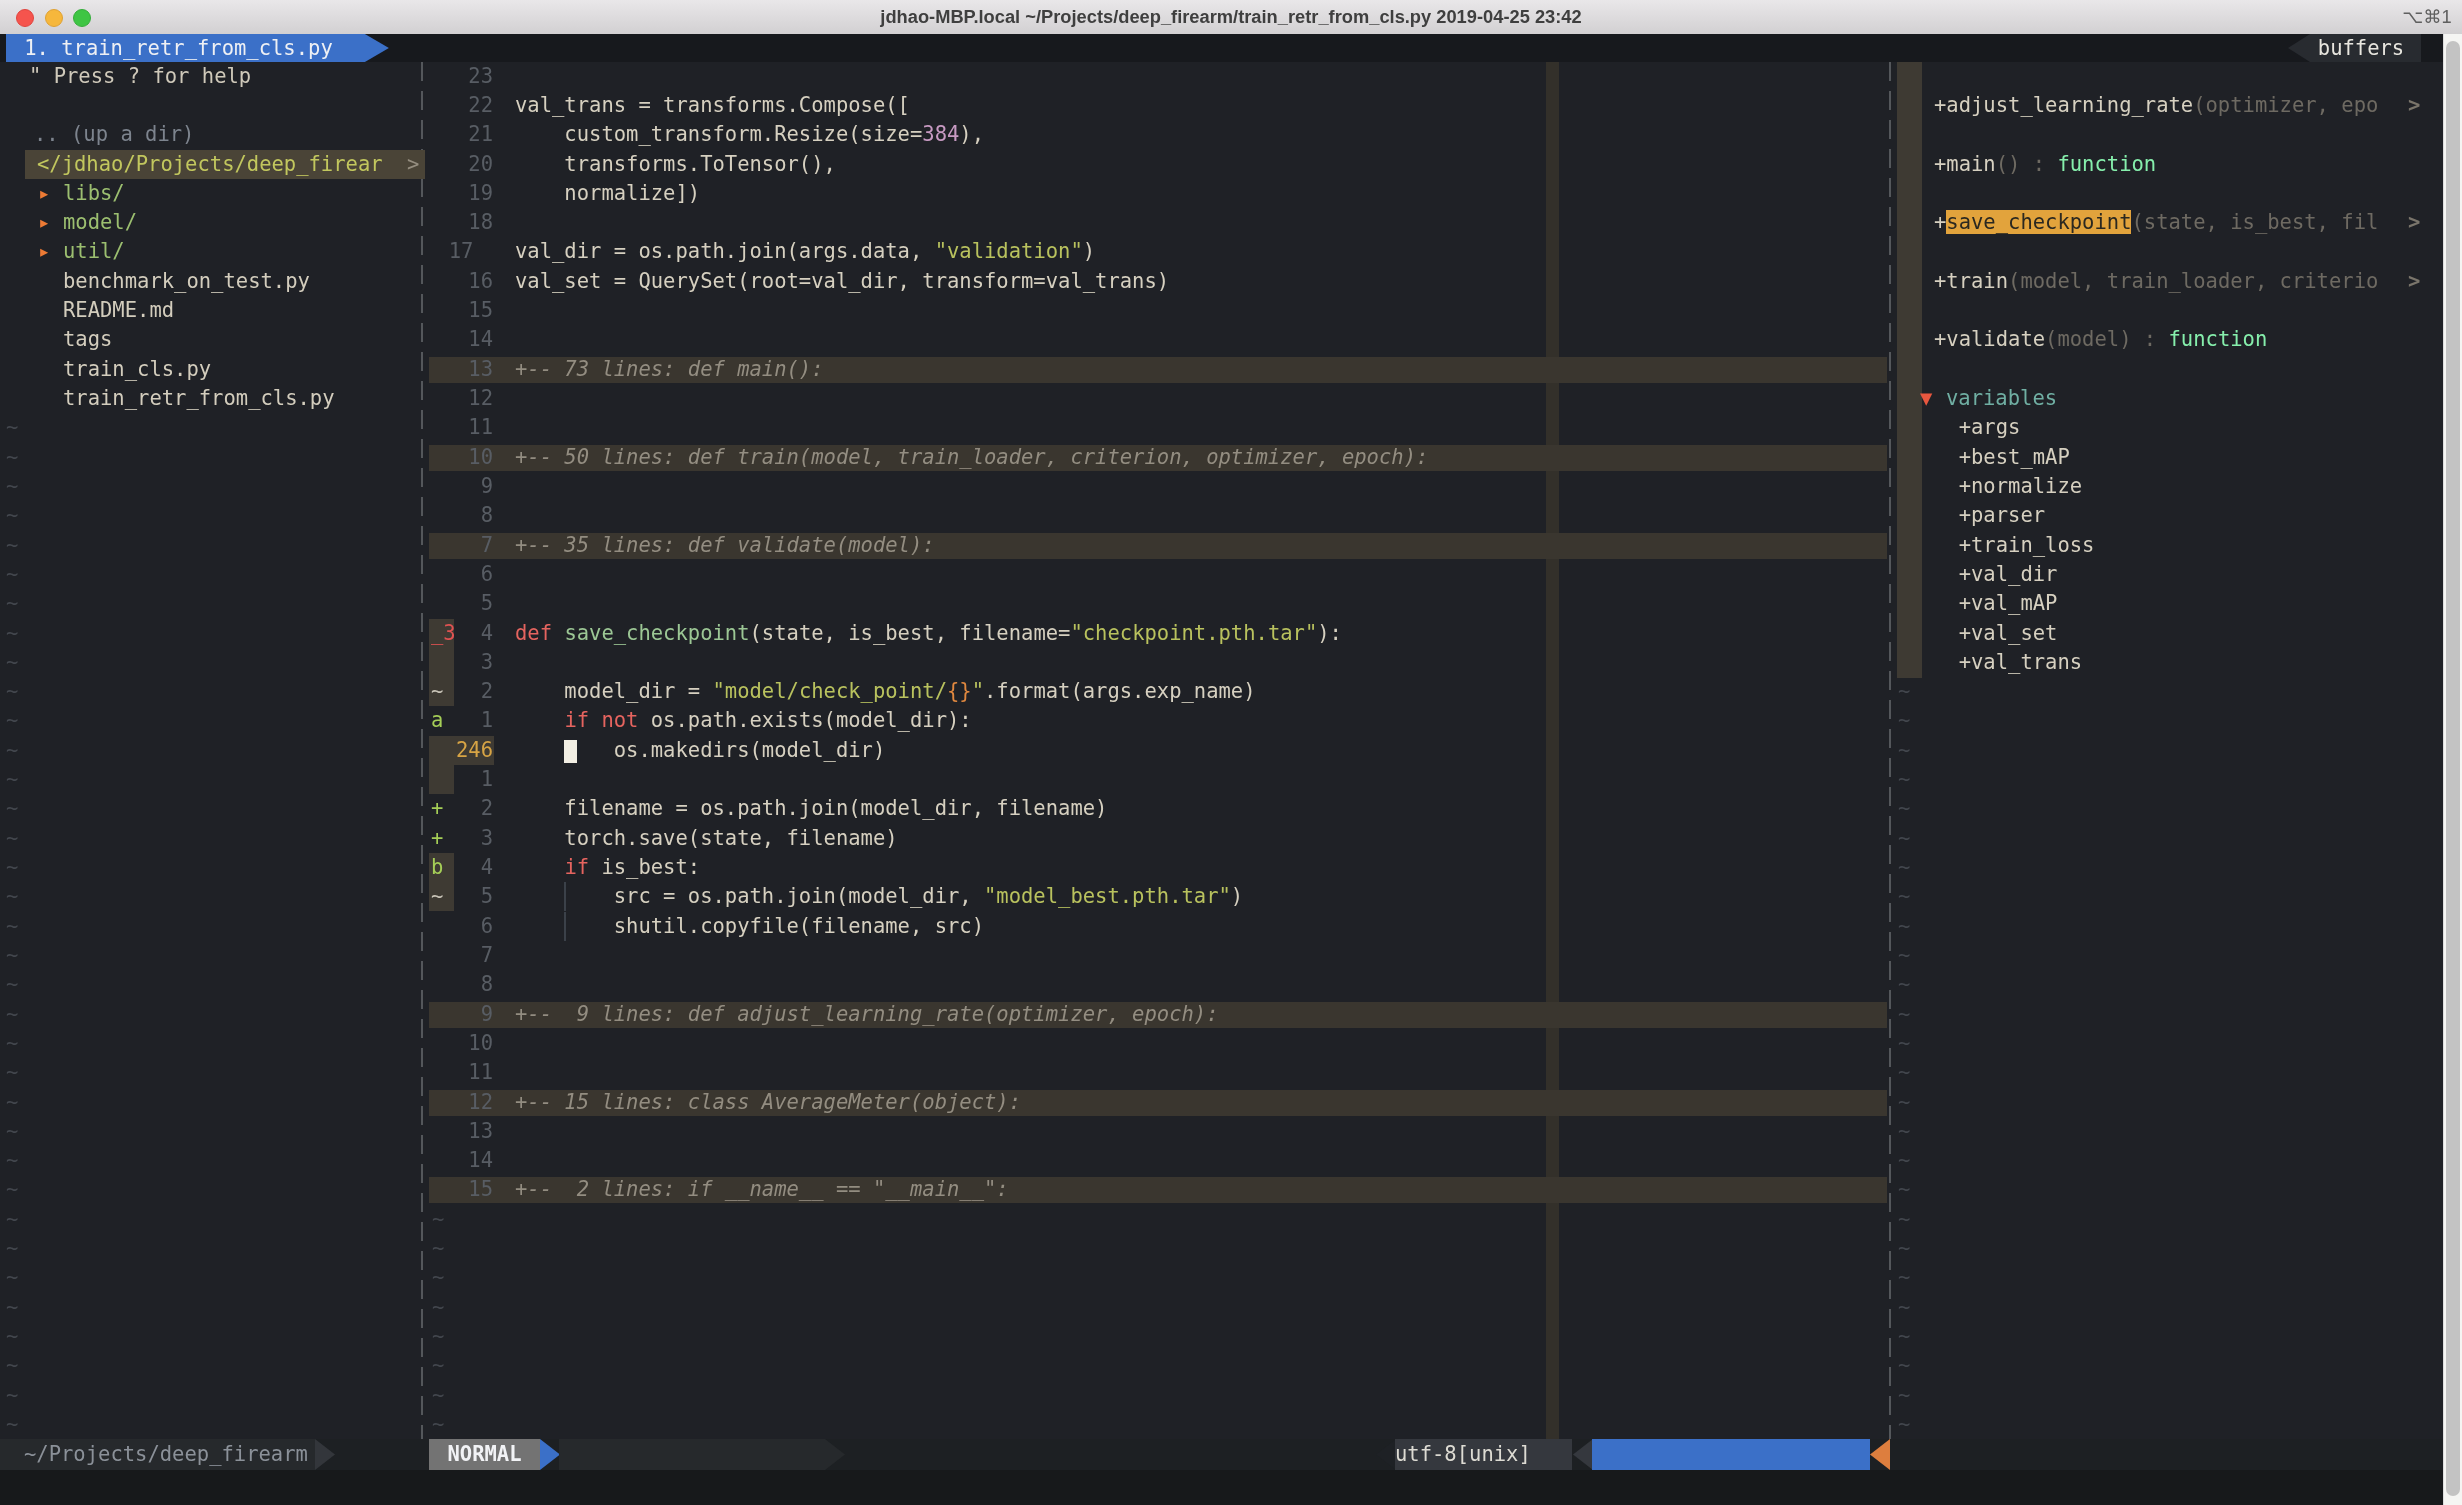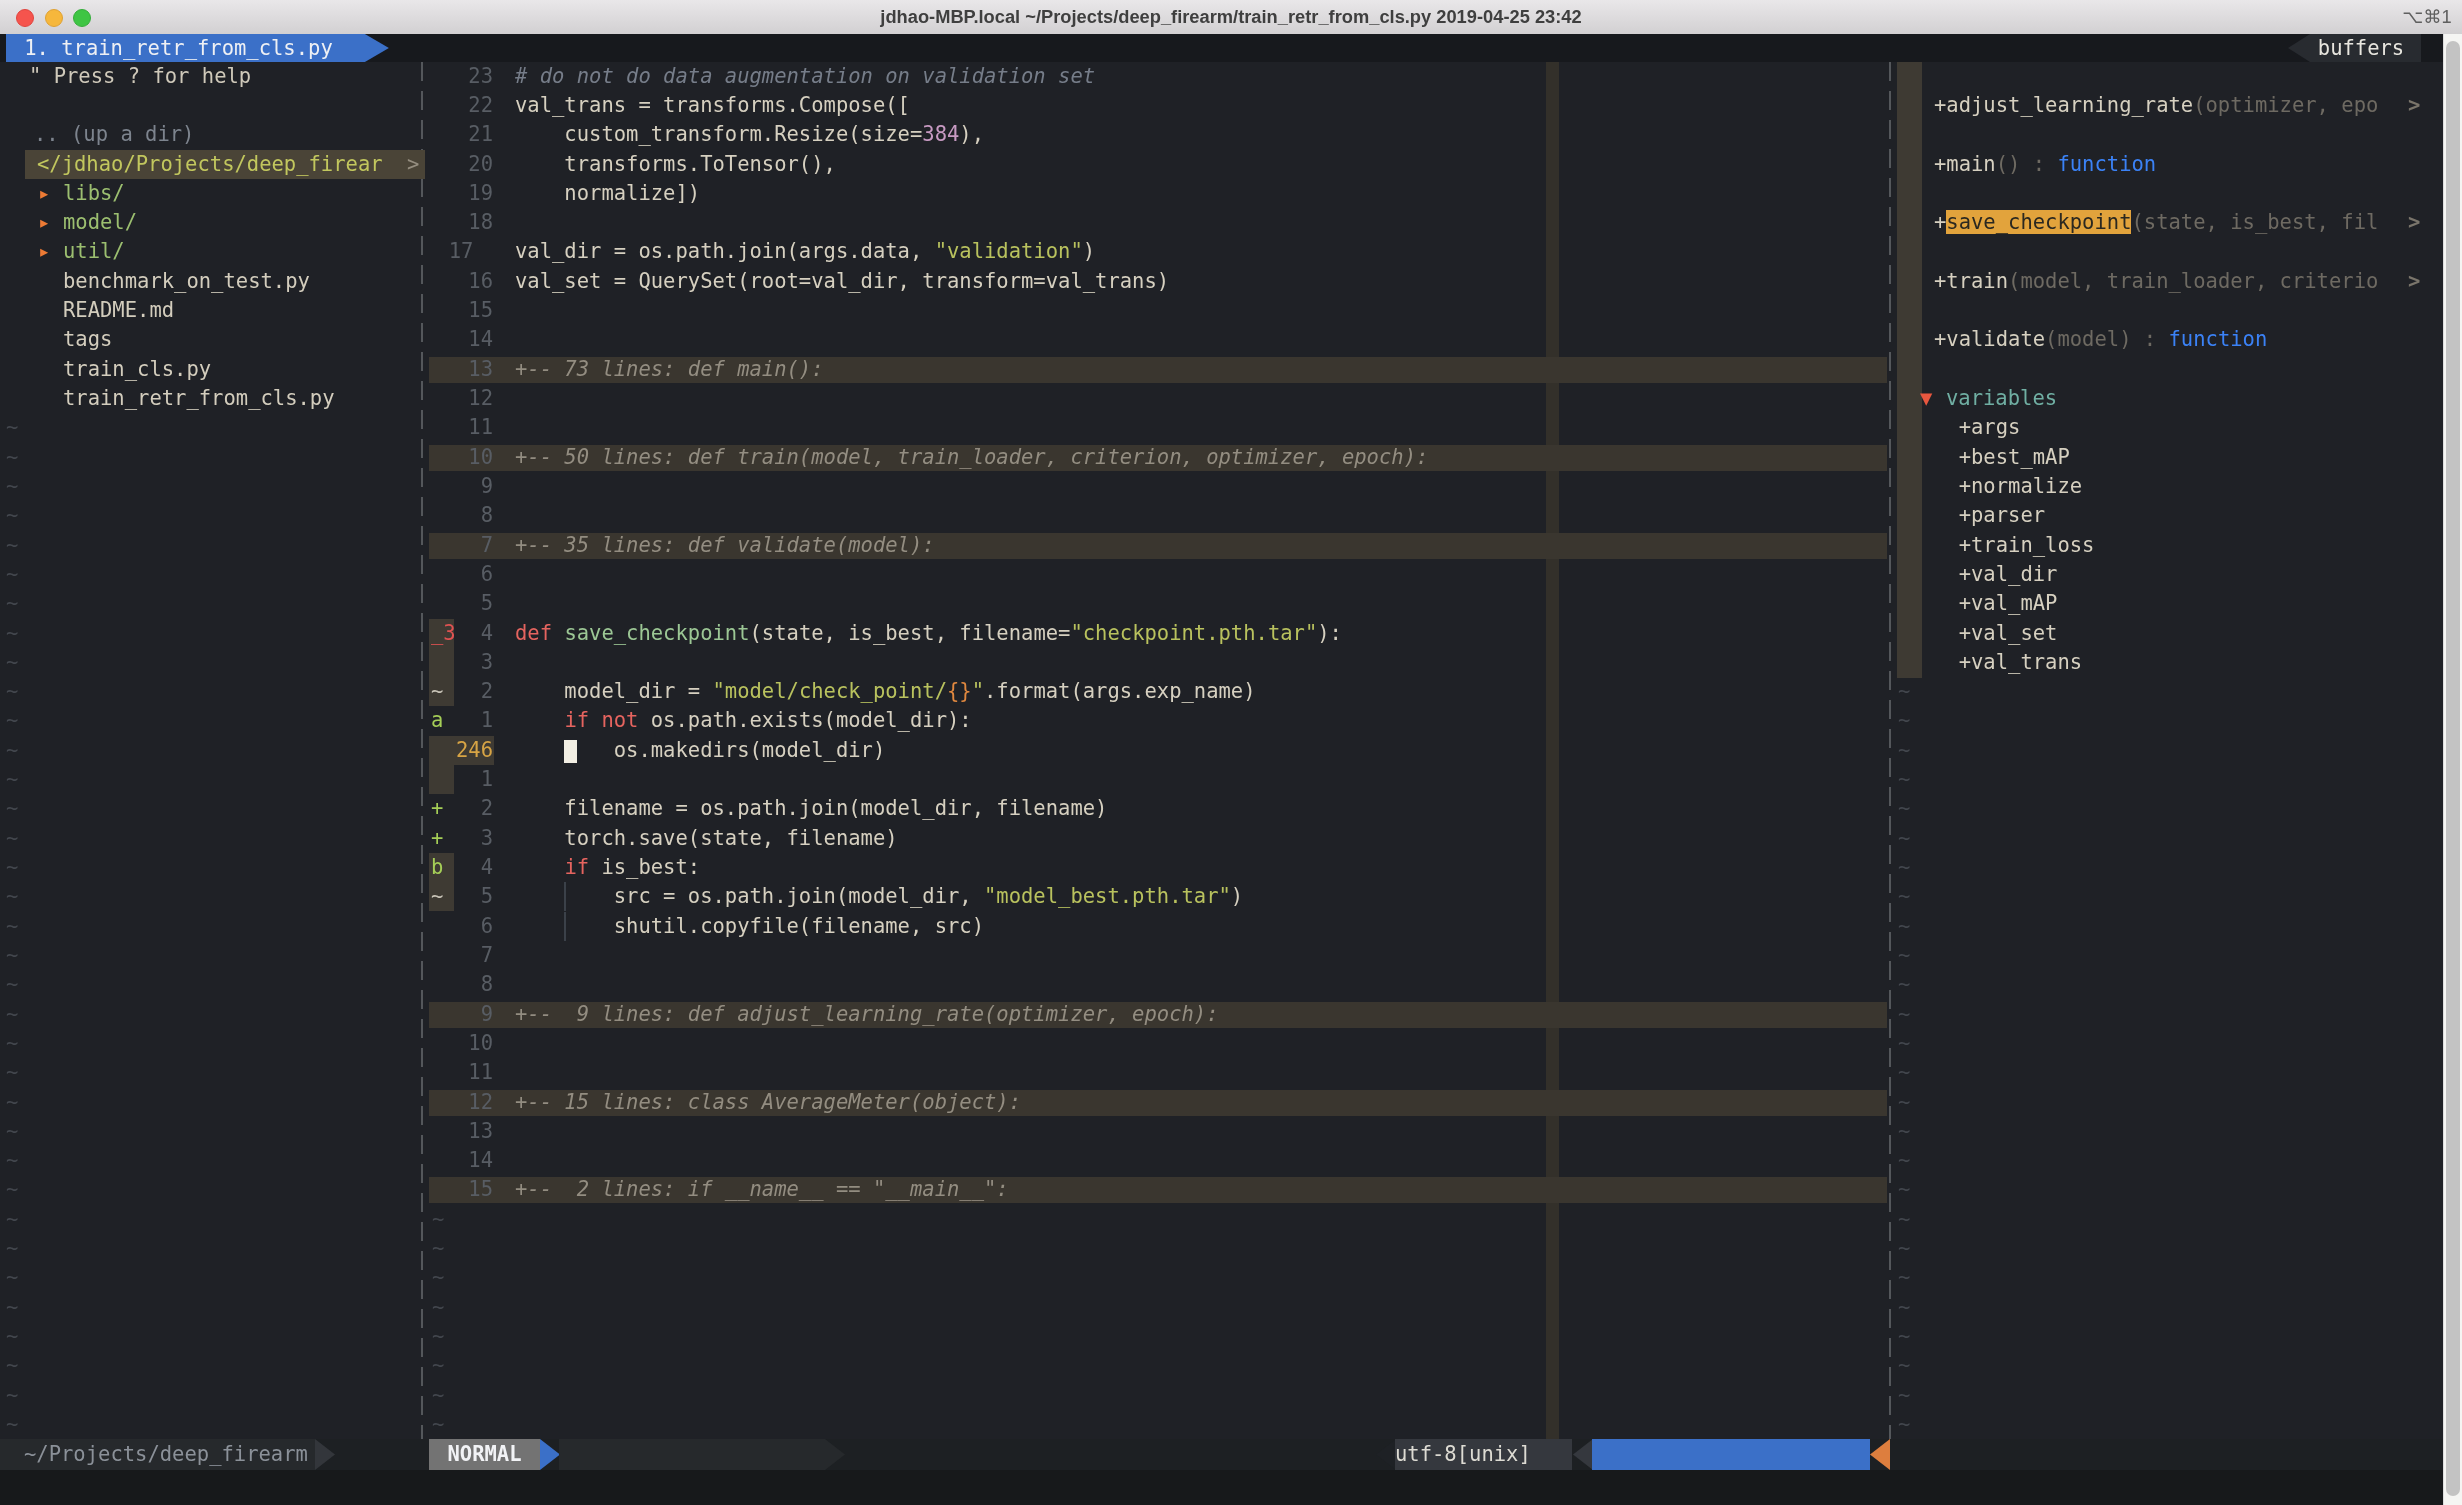--- a/index.html
+++ b/index.html
@@ -34,21 +34,21 @@
   
   .colorcol{position:absolute;left:1546px;top:62px;width:12.5px;height:1378px;background:#33302a;}
   
   .tagstrip{position:absolute;left:1897px;top:62px;width:25px;height:616px;background:#3e3a33;}
   
   .sb-track{position:absolute;left:2443px;top:34px;width:19px;height:1472px;background:#f5f5f3;border-left:0.7px solid #dcdcdc;}
   .sb-thumb{position:absolute;left:2446px;top:41px;width:14px;height:1455px;background:#c3c3c3;border-radius:7.3px;}
   
   .tk-d{color:#d6d0c0}.tk-c{color:#767d89;font-style:italic}.tk-k{color:#e5645f}
   .tk-f{color:#9cc795}.tk-s{color:#b9c25e}.tk-n{color:#c79ac2}.tk-o{color:#e0883f}
-  .tk-g{color:#6e6a62}.tk-fn{color:#3b82f6}
+  .tk-g{color:#6e6a62}.tk-fn{color:#86efac}
   .tk-hl{background:#e2a33c;color:#2b2820}
   .num{color:#585d64}.num-cur{color:#d7a445}
   .fold-band{position:absolute;left:429px;top:1.5px;width:1458px;height:26px;background:#3a362f;}
   .fold-text{color:#938d81;font-style:italic}
   .signbg{position:absolute;left:429px;top:0;width:25px;height:29px;background:#3e3a33;}
   .curgutter{position:absolute;left:429px;top:0;width:65px;height:29px;background:#3e3a33;}
   .sign-red{color:#e05252}.sign-green{color:#a5ce57}.sign-gray{color:#c9c4b8}
   .tilde{color:#43474e}
   .cursor{position:absolute;left:564px;top:3.7px;width:12.5px;height:23px;background:#f2efe4;}
   .guide{position:absolute;left:564px;top:0;width:1.5px;height:29px;background:#3b4149;}
@@ -146,21 +146,21 @@
       <div class="row" style="top:1205px"><span class="abs tilde" style="left:5.9px">~</span></div>
       <div class="row" style="top:1234px"><span class="abs tilde" style="left:5.9px">~</span></div>
       <div class="row" style="top:1263px"><span class="abs tilde" style="left:5.9px">~</span></div>
       <div class="row" style="top:1293px"><span class="abs tilde" style="left:5.9px">~</span></div>
       <div class="row" style="top:1322px"><span class="abs tilde" style="left:5.9px">~</span></div>
       <div class="row" style="top:1351px"><span class="abs tilde" style="left:5.9px">~</span></div>
       <div class="row" style="top:1381px"><span class="abs tilde" style="left:5.9px">~</span></div>
       <div class="row" style="top:1410px"><span class="abs tilde" style="left:5.9px">~</span></div>
     </div>
   <div id="code-rows">
-      <div class="row" style="top:62px"><span class="abs num" style="left: 429px; width: 64px; text-align: right;">23</span><span class="abs" style="left:515px"><span class="tk-c"># do not do data augmentation on validation set</span></span></div>
+      <div class="row" style="top:62px"><span class="abs num" style="left: 429px; width: 64px; text-align: right;">23</span></div>
       <div class="row" style="top:91px"><span class="abs num" style="left: 429px; width: 64px; text-align: right;">22</span><span class="abs" style="left:515px"><span class="tk-d">val_trans = transforms.Compose([</span></span></div>
       <div class="row" style="top:120px"><span class="abs num" style="left: 429px; width: 64px; text-align: right;">21</span><span class="abs" style="left:515px"><span class="tk-d">    custom_transform.Resize(size=</span><span class="tk-n">384</span><span class="tk-d">),</span></span></div>
       <div class="row" style="top:150px"><span class="abs num" style="left: 429px; width: 64px; text-align: right;">20</span><span class="abs" style="left:515px"><span class="tk-d">    transforms.ToTensor(),</span></span></div>
       <div class="row" style="top:179px"><span class="abs num" style="left: 429px; width: 64px; text-align: right;">19</span><span class="abs" style="left:515px"><span class="tk-d">    normalize])</span></span></div>
       <div class="row" style="top:208px"><span class="abs num" style="left: 429px; width: 64px; text-align: right;">18</span></div>
       <div class="row" style="top:237px"><span class="abs num" style="left: 429px; width: 64px; text-align: center;">17</span><span class="abs" style="left:515px"><span class="tk-d">val_dir = os.path.join(args.data, </span><span class="tk-s">"validation"</span><span class="tk-d">)</span></span></div>
       <div class="row" style="top:267px"><span class="abs num" style="left: 429px; width: 64px; text-align: right;">16</span><span class="abs" style="left:515px"><span class="tk-d">val_set = QuerySet(root=val_dir, transform=val_trans)</span></span></div>
       <div class="row" style="top:296px"><span class="abs num" style="left: 429px; width: 64px; text-align: right;">15</span></div>
       <div class="row" style="top:325px"><span class="abs num" style="left: 429px; width: 64px; text-align: right;">14</span></div>
       <div class="row" style="top:355px"><div class="fold-band"></div><span class="abs num" style="left: 429px; width: 64px; text-align: right;">13</span><span class="abs fold-text" style="left:515px">+-- 73 lines: def main():</span></div>

